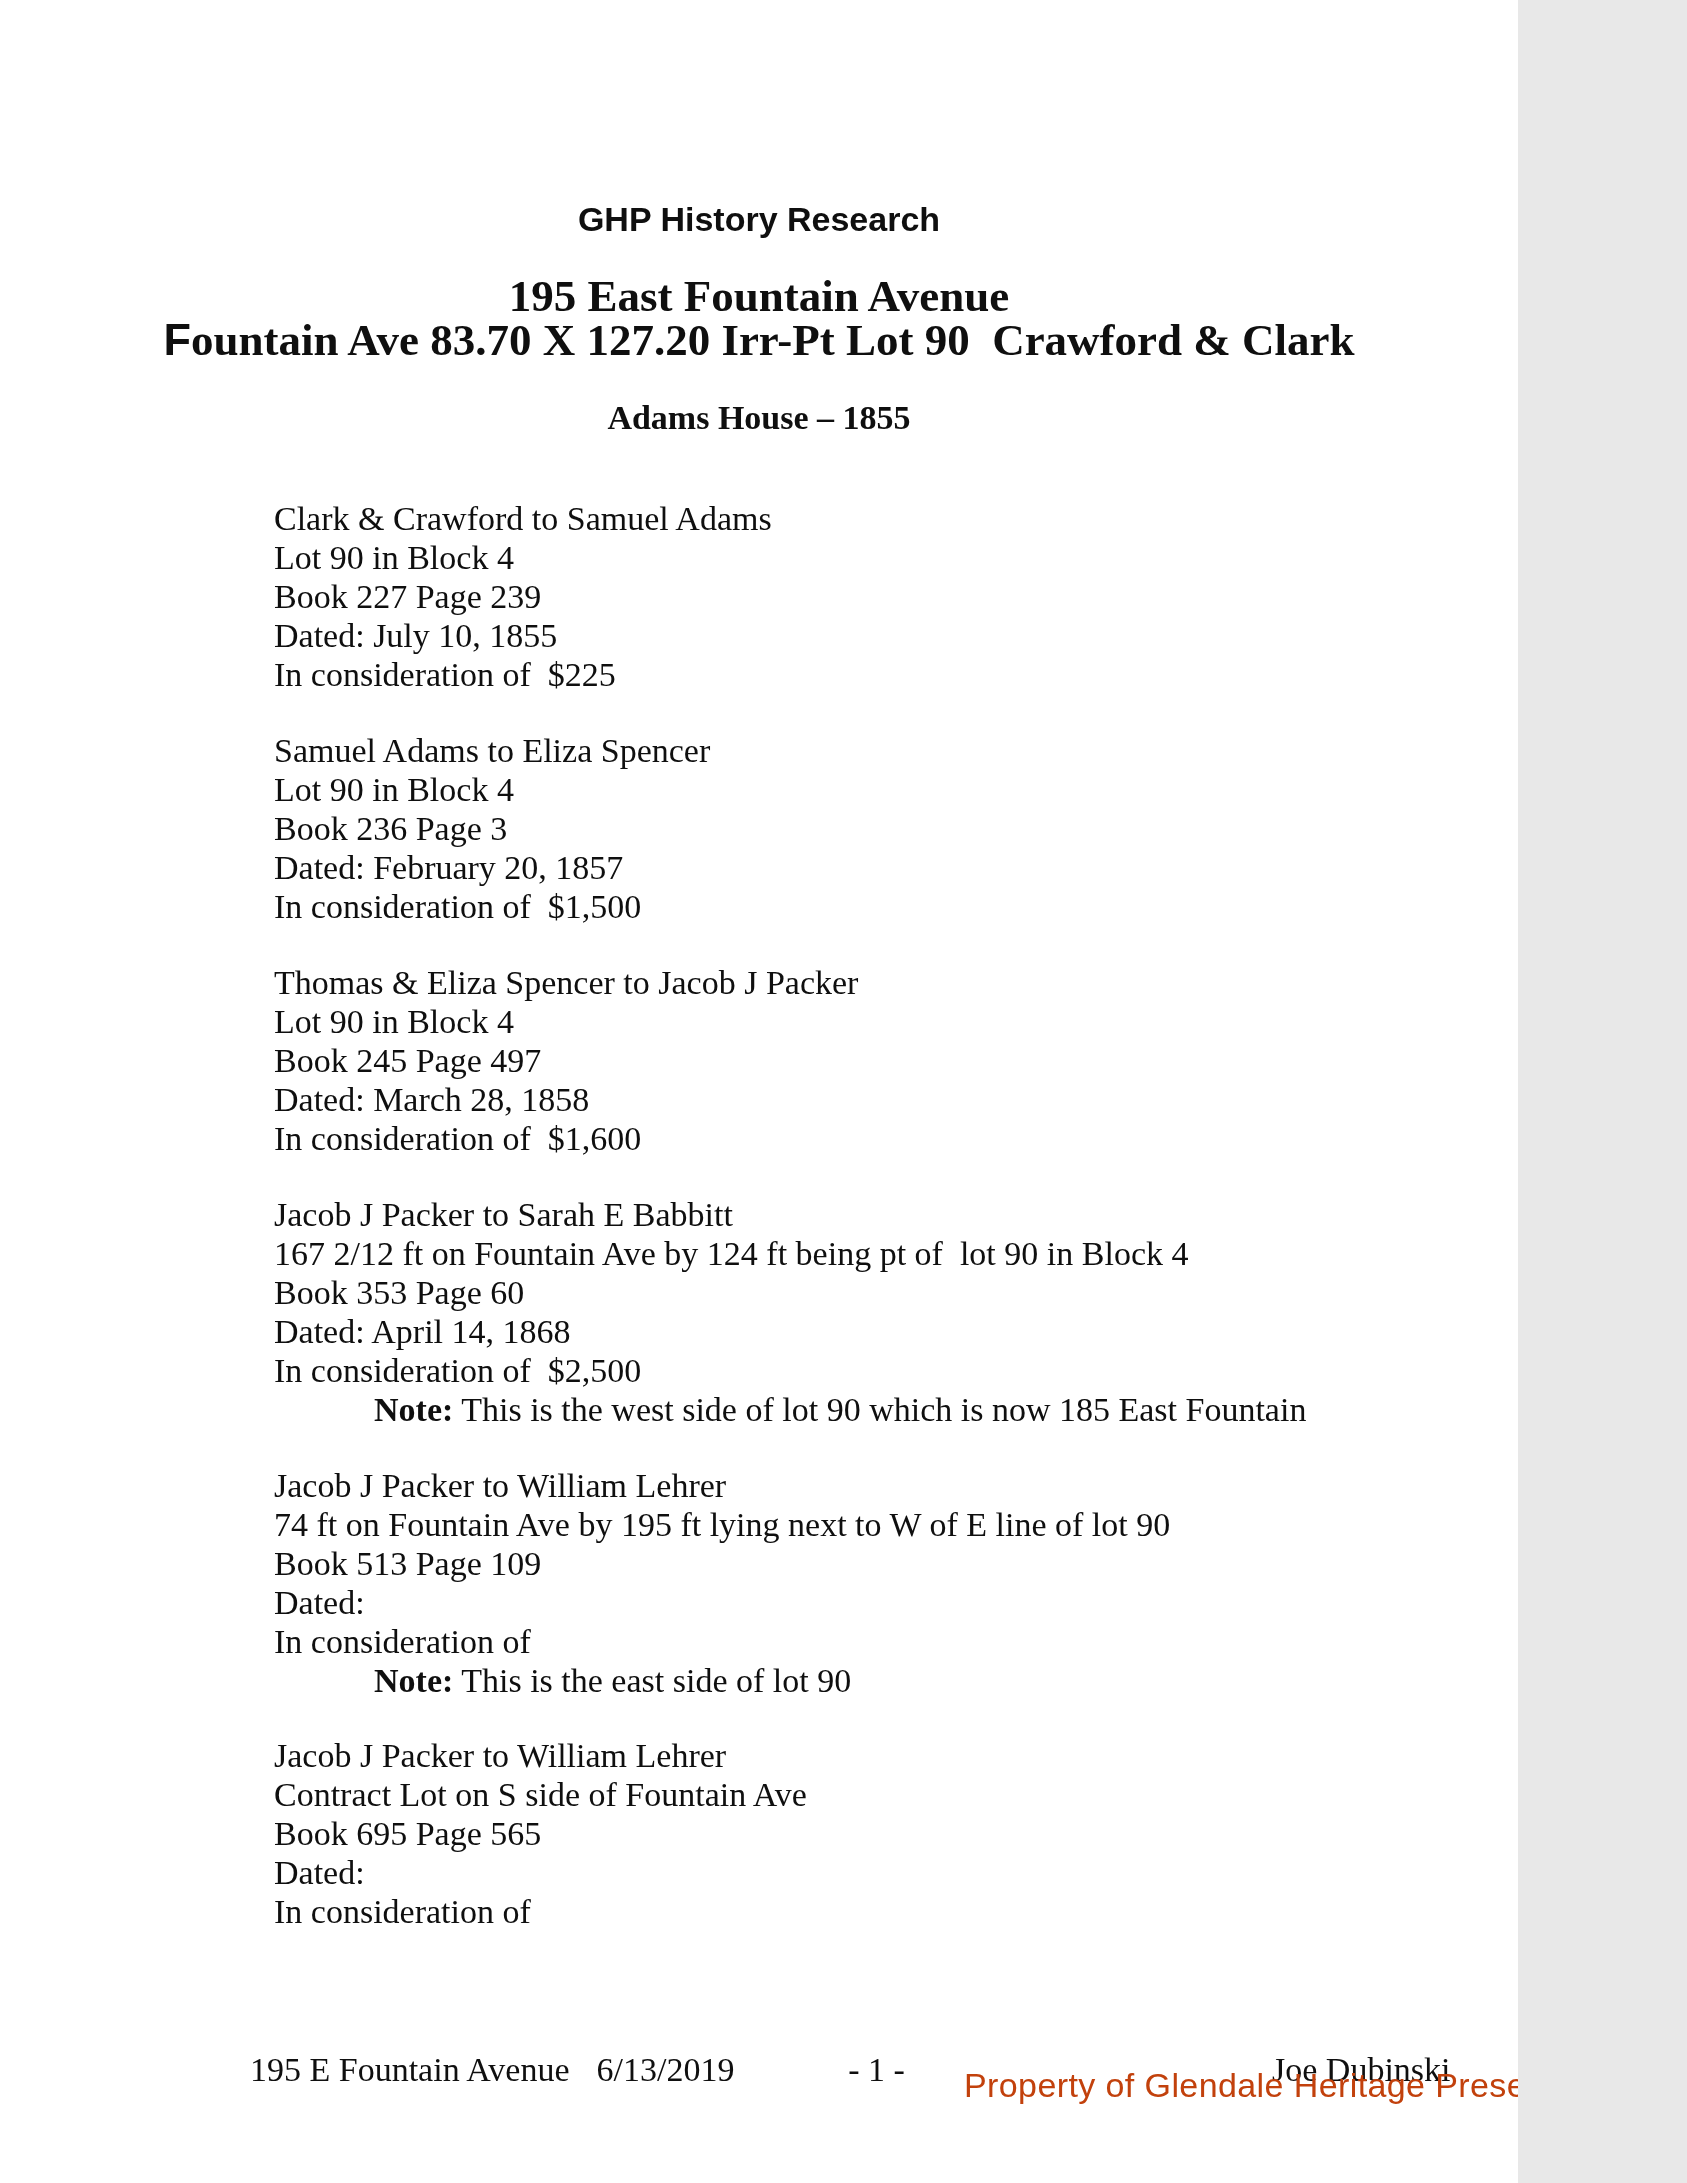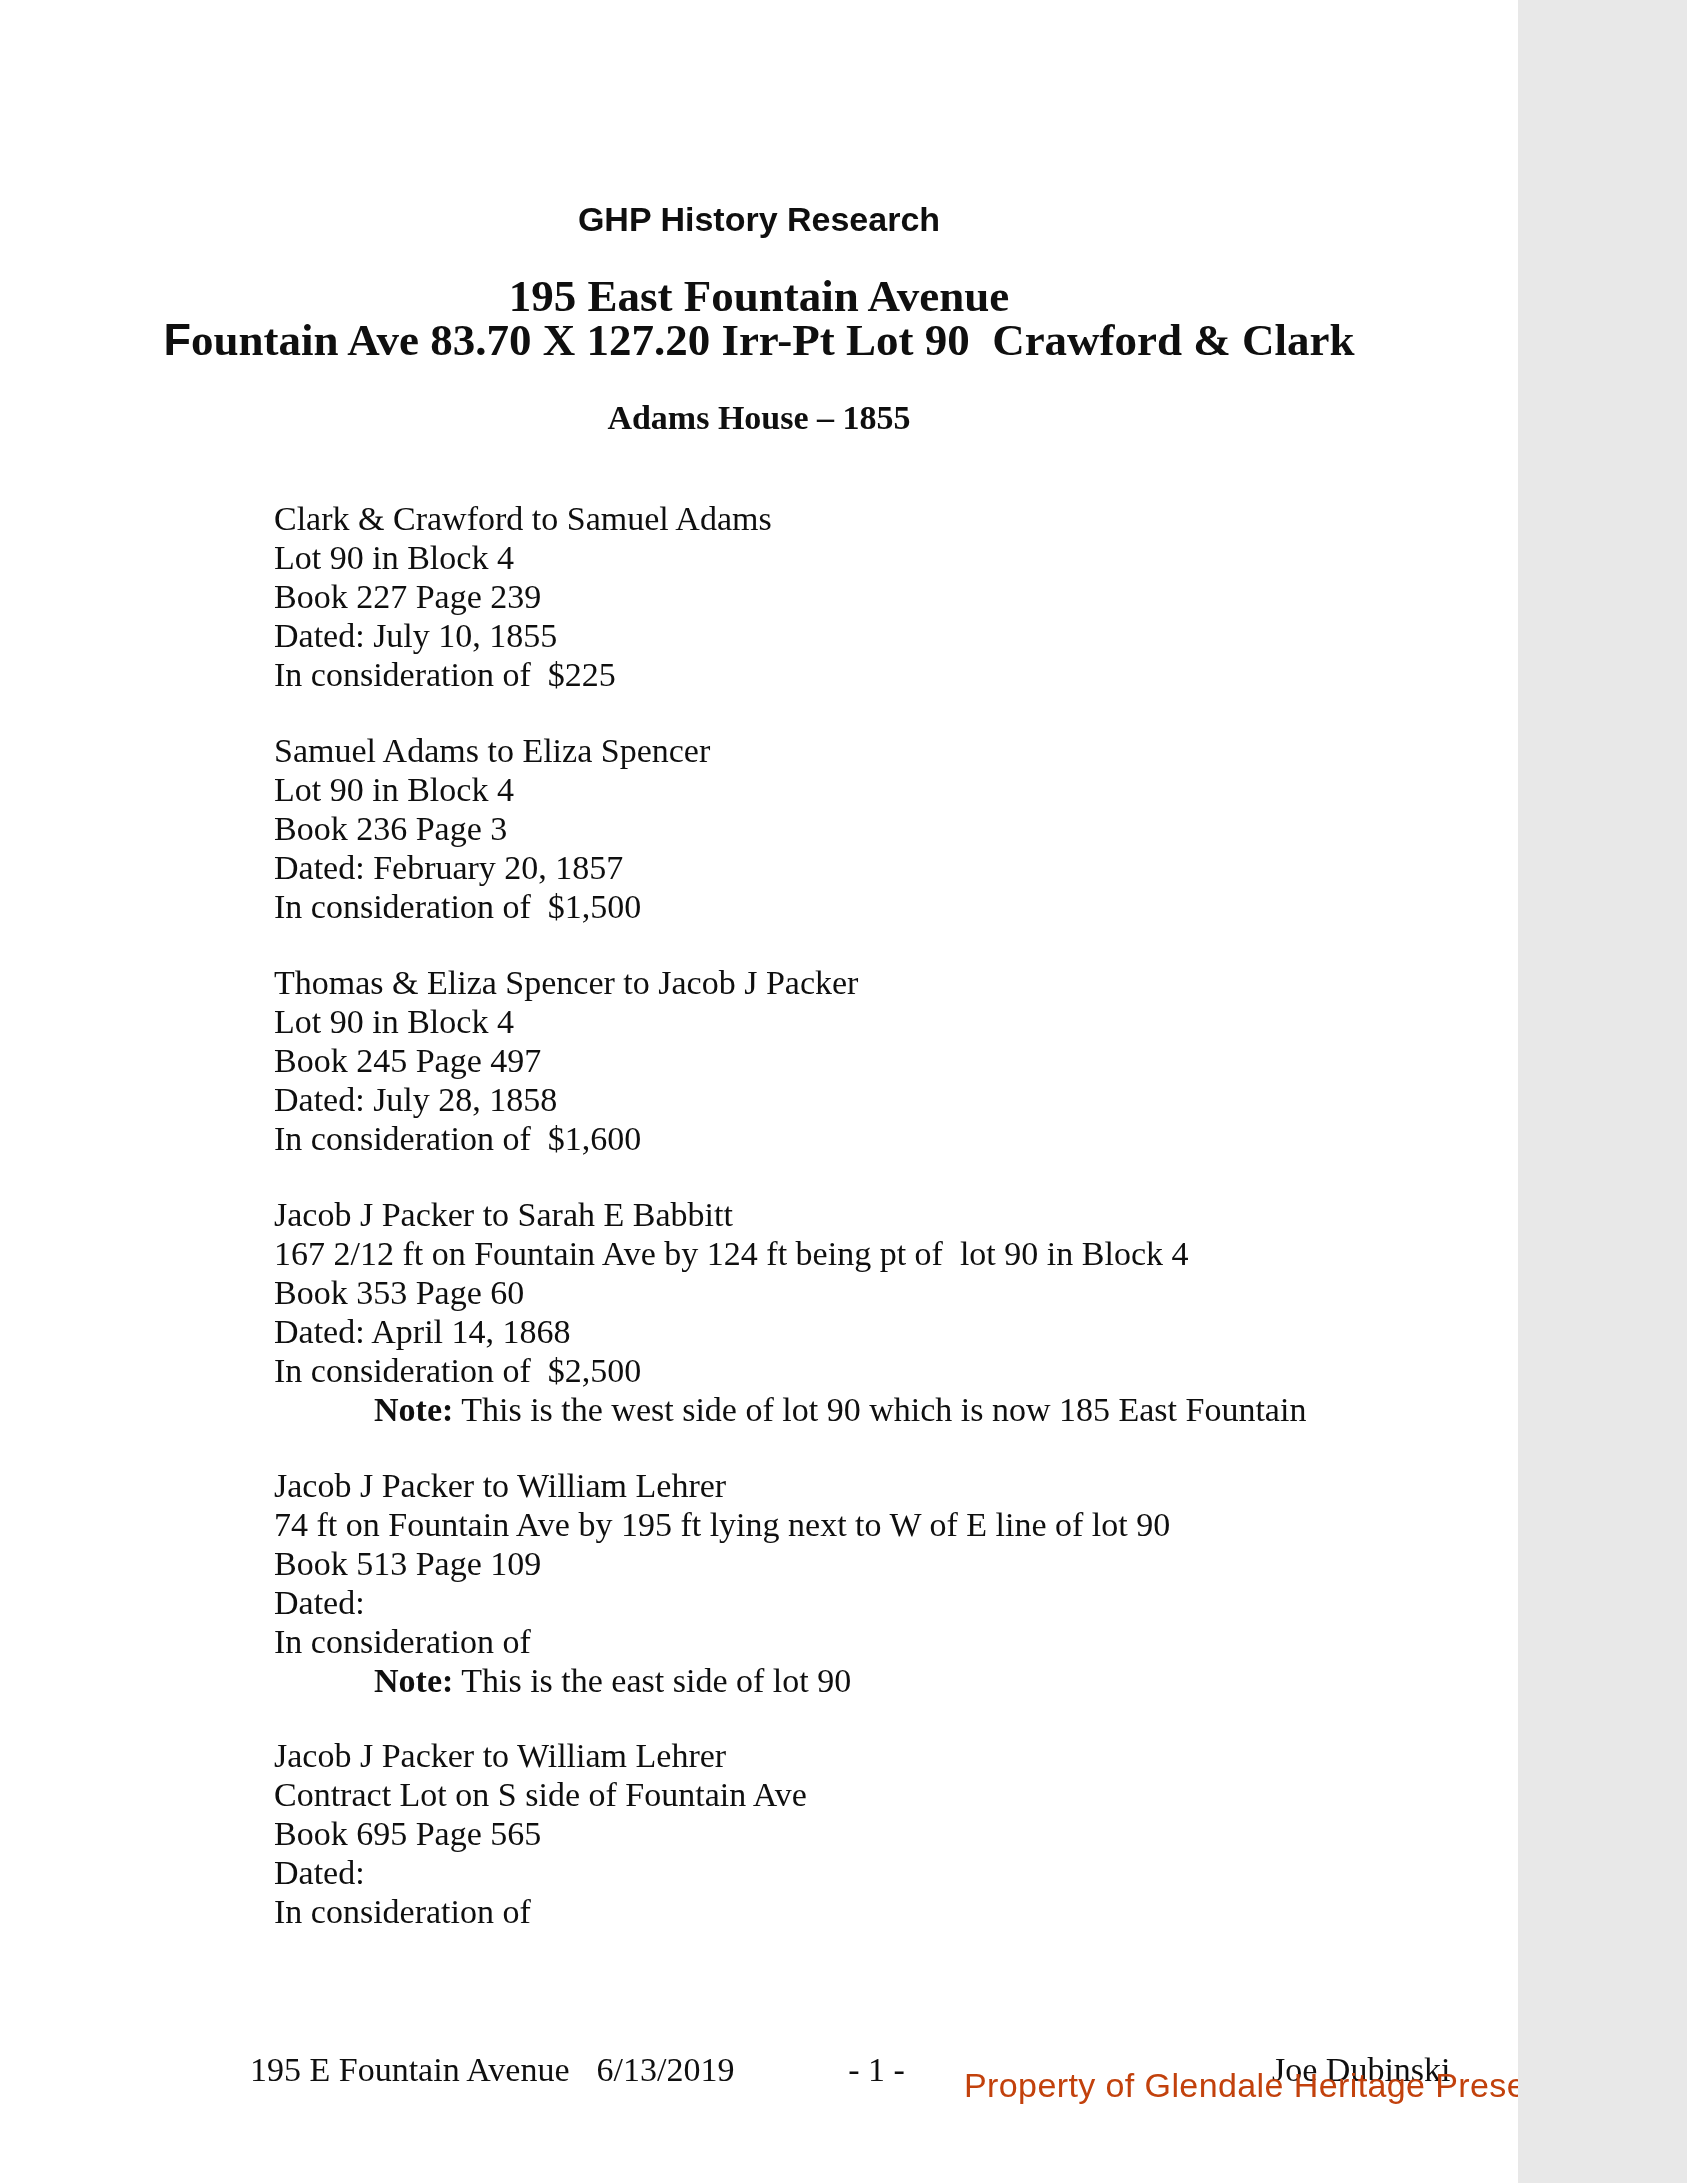--- a/index.html
+++ b/index.html
@@ -102,21 +102,21 @@
     <div class="entry-line">Lot 90 in Block 4</div>
     <div class="entry-line">Book 236 Page 3</div>
     <div class="entry-line">Dated: February 20, 1857</div>
     <div class="entry-line">In consideration of  $1,500</div>
   </section>
 
   <section class="entry" style="top:963px">
     <div class="entry-line">Thomas &amp; Eliza Spencer to Jacob J Packer</div>
     <div class="entry-line">Lot 90 in Block 4</div>
     <div class="entry-line">Book 245 Page 497</div>
-    <div class="entry-line">Dated: July 28, 1858</div>
+    <div class="entry-line">Dated: March 28, 1858</div>
     <div class="entry-line">In consideration of  $1,600</div>
   </section>
 
   <section class="entry" style="top:1195px">
     <div class="entry-line">Jacob J Packer to Sarah E Babbitt</div>
     <div class="entry-line">167 2/12 ft on Fountain Ave by 124 ft being pt of  lot 90 in Block 4</div>
     <div class="entry-line">Book 353 Page 60</div>
     <div class="entry-line">Dated: April 14, 1868</div>
     <div class="entry-line">In consideration of  $2,500</div>
     <div class="note-line"><span class="note-label">Note:</span> <span class="note-text">This is the west side of lot 90 which is now 185 East Fountain</span></div>

